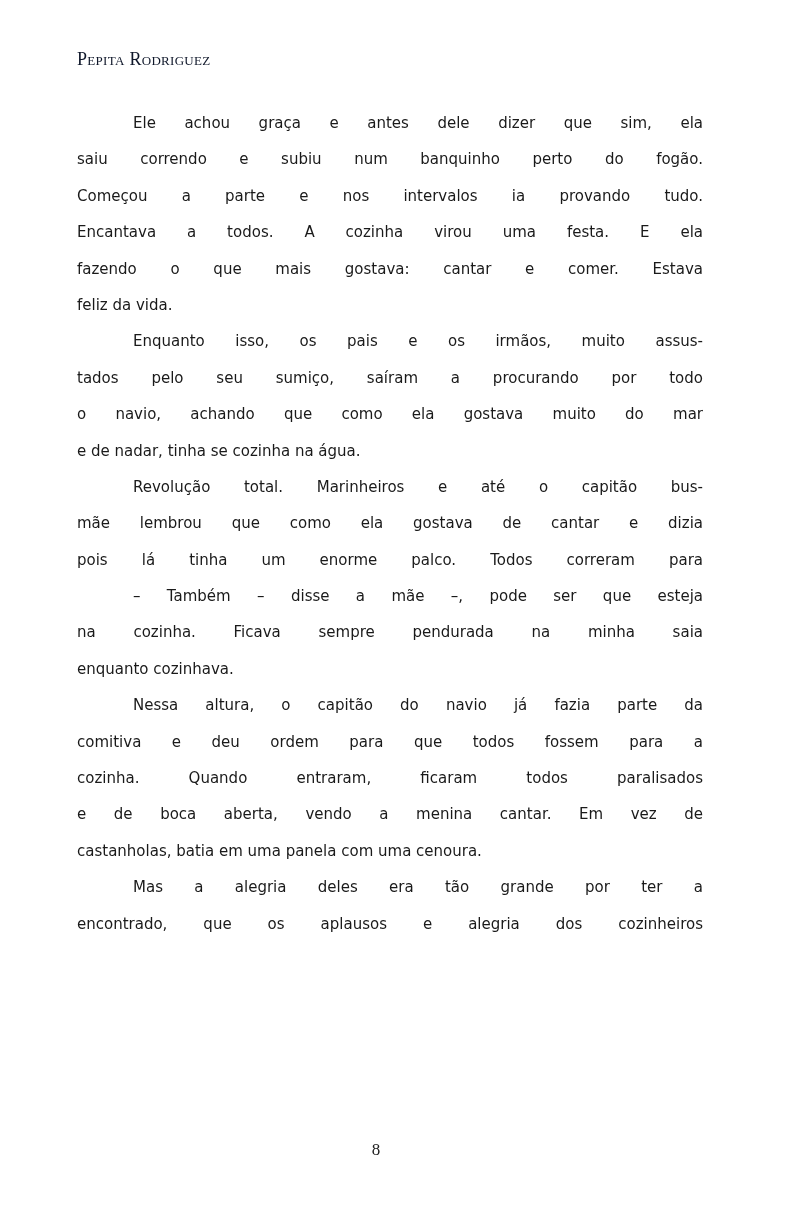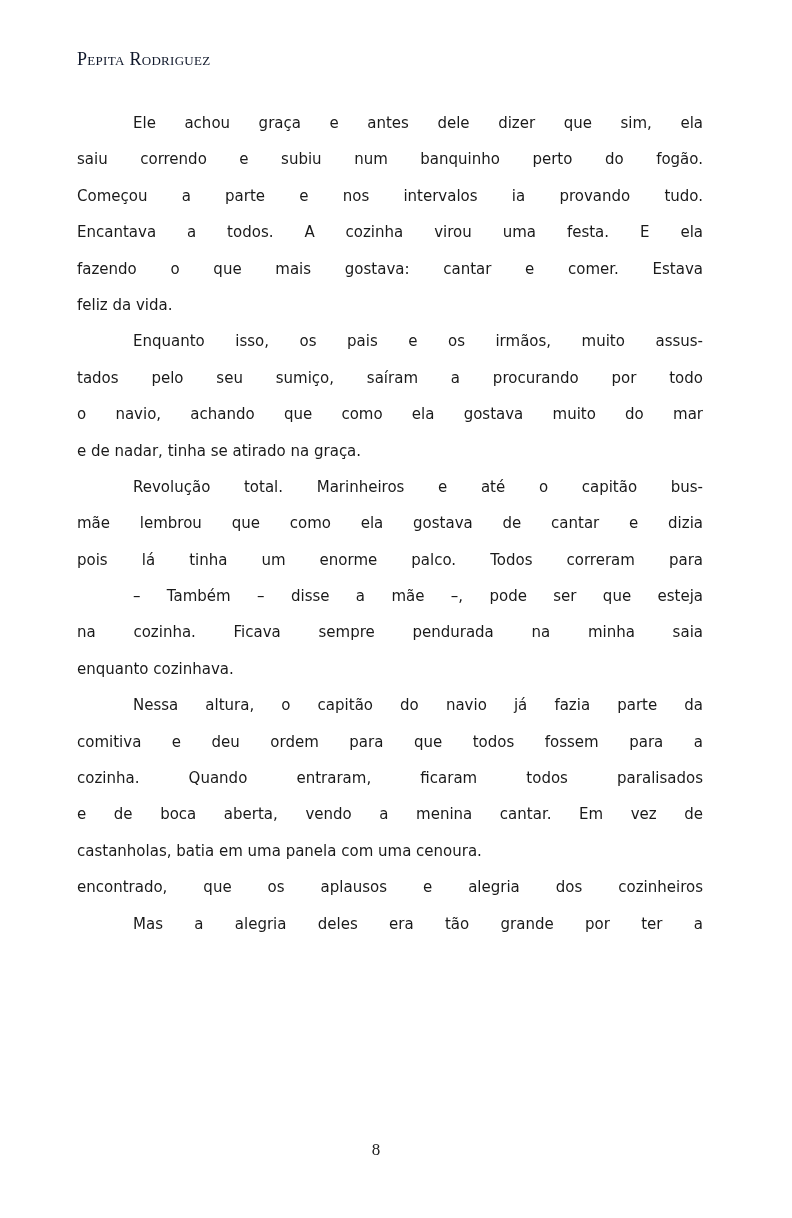--- a/index.html
+++ b/index.html
@@ -70,33 +70,33 @@
   <span class="line indent">Ele achou graça e antes dele dizer que sim, ela</span>
   <span class="line">saiu correndo e subiu num banquinho perto do fogão.</span>
   <span class="line">Começou a parte e nos intervalos ia provando tudo.</span>
   <span class="line">Encantava a todos.  A cozinha virou uma festa. E ela</span>
   <span class="line">fazendo o que mais gostava: cantar e comer. Estava</span>
   <span class="line last">feliz da vida.</span>
 
   <span class="line indent">Enquanto isso, os pais e os irmãos, muito assus-</span>
   <span class="line">tados pelo seu sumiço, saíram a procurando por todo</span>
   <span class="line">o navio, achando que como ela gostava muito do mar</span>
-  <span class="line last">e de nadar, tinha se atirado na graça.</span>
+  <span class="line last">e de nadar, tinha se cozinha na água.</span>
 
   <span class="line indent">Revolução total. Marinheiros e até o capitão bus-</span>
   <span class="line">mãe lembrou que como ela gostava de cantar e dizia</span>
   <span class="line">pois lá tinha um enorme palco. Todos correram para</span>
 
   <span class="line indent">– Também – disse a mãe –, pode ser que esteja</span>
   <span class="line">na cozinha. Ficava sempre pendurada na minha saia</span>
   <span class="line last">enquanto cozinhava.</span>
 
   <span class="line indent">Nessa altura, o capitão do navio já fazia parte da</span>
   <span class="line">comitiva e deu ordem para que todos fossem para a</span>
   <span class="line">cozinha. Quando entraram, ficaram todos paralisados</span>
   <span class="line">e de boca aberta, vendo a menina cantar. Em vez de</span>
   <span class="line last">castanholas, batia em uma panela com uma cenoura.</span>
 
+  <span class="line indent">Mas a alegria deles era tão grande por ter a</span>
   <span class="line">encontrado, que os aplausos e alegria dos cozinheiros</span>
-  <span class="line indent">Mas a alegria deles era tão grande por ter a</span>
 </div>
 
 <div class="page-number">8</div>
 
 </body></html>

